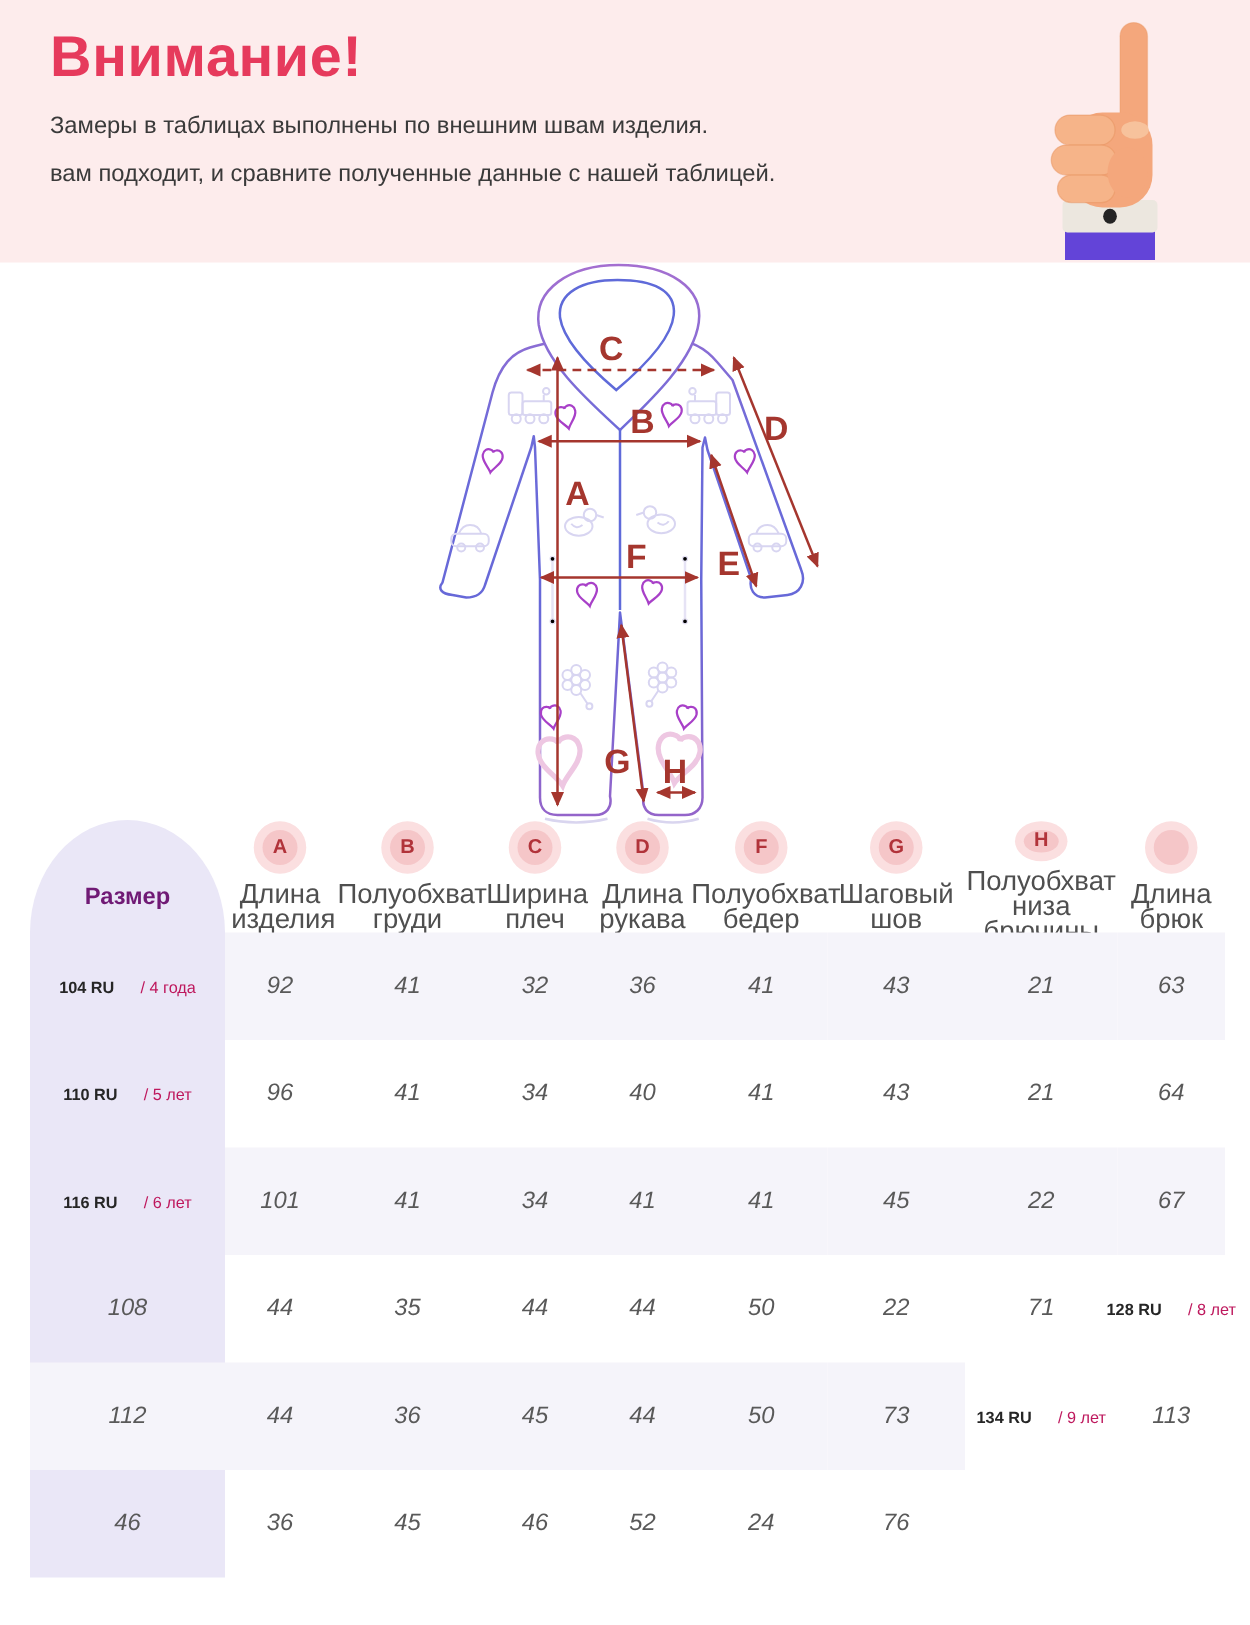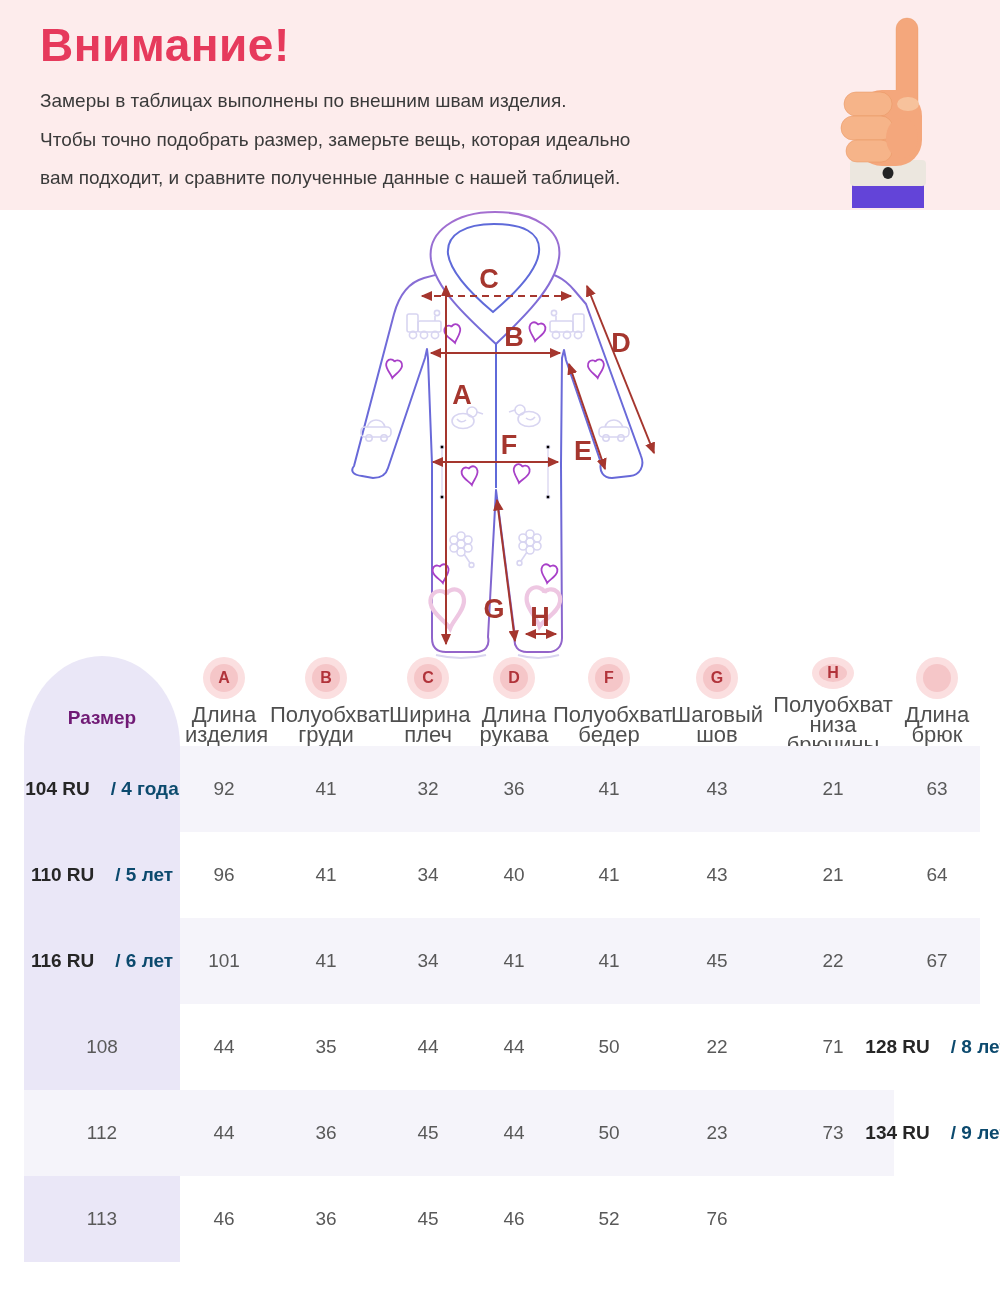--- a/index.html
+++ b/index.html
@@ -20,36 +20,35 @@
         grid-template-columns:156px 88px 116px 88px 84px 106px 110px 122px 86px;
         grid-template-rows:90px repeat(6,86px);}
   .cell{display:flex;align-items:center;justify-content:center;}
   .size-h{font-size:19px;font-weight:bold;color:#701a75;padding-top:34px;}
   .col-h{flex-direction:column;justify-content:flex-start;padding-top:8px;}
   .badge{width:28px;height:28px;border-radius:50%;background:#f5c6c8;box-shadow:0 0 0 7px #fbdfe0;
          display:flex;align-items:center;justify-content:center;
          font-size:16px;font-weight:bold;color:#b1333a;margin-bottom:13px;}
   .clabel{font-size:22px;line-height:20px;color:#4f4f4f;text-align:center;}
   .lw80{max-width:78px;} .lw90{max-width:92px;} .lw110{max-width:112px;} .lw120{max-width:120px;}
-  .sz{font-size:19px;color:#262626;white-space:nowrap;}
+  .sz{font-size:13px;color:#262626;white-space:nowrap;}
   .szb{font-weight:bold;color:#262626;}
-  .age{color:#0c4a6e;font-weight:bold;margin-left:21px;}
-  .v{font-size:19px;color:#595959;}
+  .age{color:#be185d;font-weight:normal;margin-left:21px;}
+  .v{font-size:19px;color:#595959;font-style:italic;}
   .odd{background:#f5f4fa;}
 </style>
 </head>
 <body>
 
 <div class="page">
 
   <div class="notice">
     <div class="notice-title">Внимание!</div>
     <div class="notice-lines">
       <div>Замеры в таблицах выполнены по внешним швам изделия.</div>
-      <div>Чтобы точно подобрать размер, замерьте вещь, которая идеально</div>
       <div>вам подходит, и сравните полученные данные с нашей таблицей.</div>
     </div>
 
     <svg class="hand" width="104" height="196" viewBox="0 0 104 196">
       <rect x="16" y="170" width="72" height="26" fill="#6344d8"></rect>
       <rect x="14" y="148" width="76" height="26" rx="4" fill="#ece7df"></rect>
       <ellipse cx="52" cy="161" rx="5.5" ry="6" fill="#242424"></ellipse>
       <rect x="60" y="6" width="22" height="100" rx="11" fill="#f4a77c"></rect>
       <rect x="60" y="6" width="22" height="100" rx="11" fill="none" stroke="#e8945f" stroke-opacity=".35"></rect>
       <rect x="20" y="78" width="66" height="76" rx="26" fill="#f4a77c"></rect>
@@ -268,30 +267,30 @@
       <div class="cell sz">
           <span class="szb">128 RU</span>
           <span class="age">/ 8 лет</span>
         </div>
       <div class="cell v odd">112</div>
       <div class="cell v odd">44</div>
       <div class="cell v odd">36</div>
       <div class="cell v odd">45</div>
       <div class="cell v odd">44</div>
       <div class="cell v odd">50</div>
-      <div class="cell v odd">23</div>
       <div class="cell v odd">73</div>
 
       <div class="cell sz">
           <span class="szb">134 RU</span>
           <span class="age">/ 9 лет</span>
         </div>
       <div class="cell v">113</div>
       <div class="cell v">46</div>
       <div class="cell v">36</div>
       <div class="cell v">45</div>
       <div class="cell v">46</div>
       <div class="cell v">52</div>
+      <div class="cell v">24</div>
       <div class="cell v">76</div>
 
     </div>
   </div>
 </div>
 
 </body></html>

